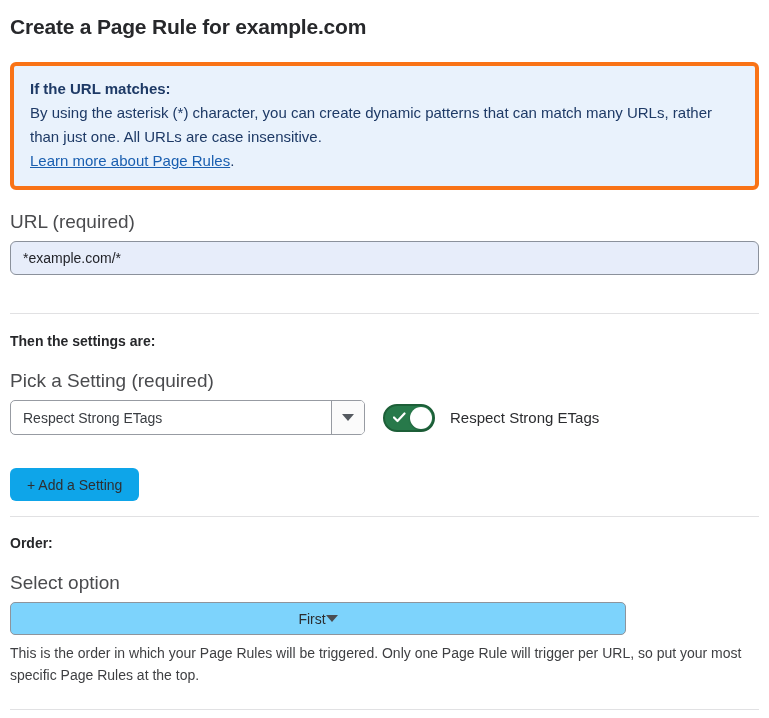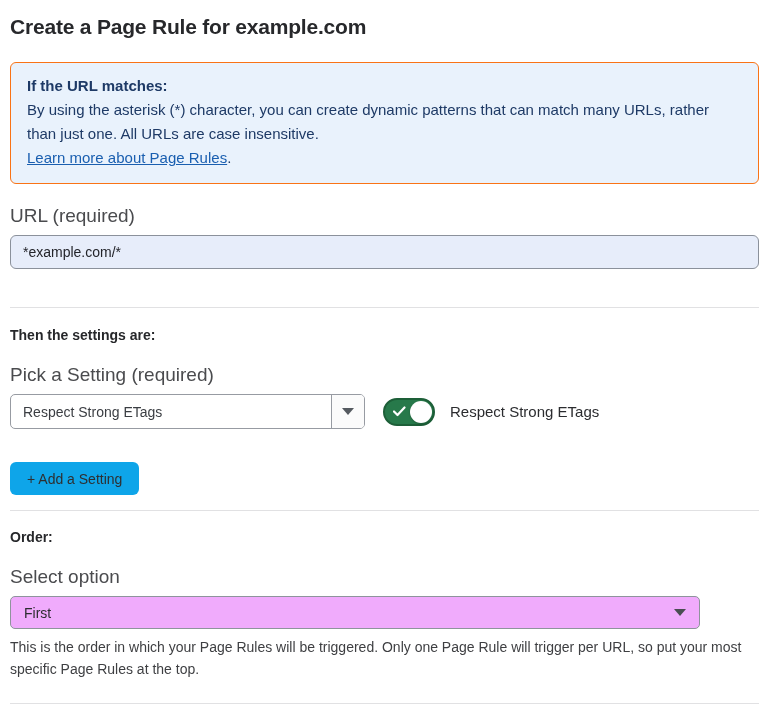--- a/index.html
+++ b/index.html
@@ -17,21 +17,21 @@
     font-size: 21px;
     font-weight: 700;
     color: #27282b;
     letter-spacing: -0.2px;
     margin-top: 5px;
   }
 
   .info-box {
     margin-top: 23px;
     background: #e9f2fc;
-    border: 1px solid #f97316;
+    border: 4px solid #f97316;
     border-radius: 6px;
     padding: 11px 16px 13px 16px;
     color: #1e3a66;
     font-size: 15px;
     line-height: 24px;
   }
   .info-box .info-heading { font-weight: 700; }
   .info-box a.info-link {
     color: #1a5fb0;
     text-decoration: underline;
@@ -161,28 +161,28 @@
     color: #2e2f31;
     border-radius: 6px;
     height: 33px;
     font-size: 14px;
     padding: 0 17px;
   }
   .add-setting-btn { margin-top: 33px; display: inline-block; }
 
   .select-box {
     margin-top: 8px;
-    width: 690px;
-    height: 33px;
-    background: #f0abfc;
+    width: 616px;
+    height: 33px;
+    background: #7dd3fc;
     border: 1px solid #8e949c;
     border-radius: 5px;
     display: flex;
     align-items: center;
-    justify-content: space-between;
+    justify-content: center;
     padding: 0 13px;
     cursor: pointer;
   }
   .select-box .sel-value { font-size: 14px; color: #2b2c2f; }
   .select-box .tri-down {
     border-left-width: 6px;
     border-right-width: 6px;
     border-top-width: 7px;
     border-top-color: #4a4d52;
   }

